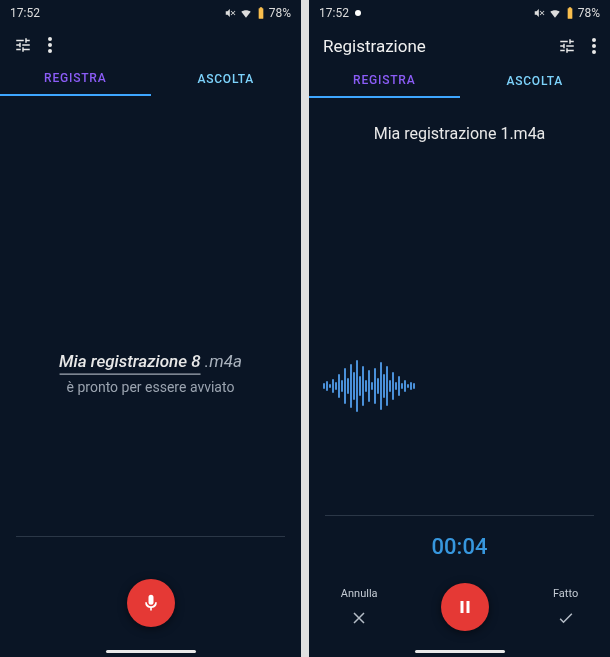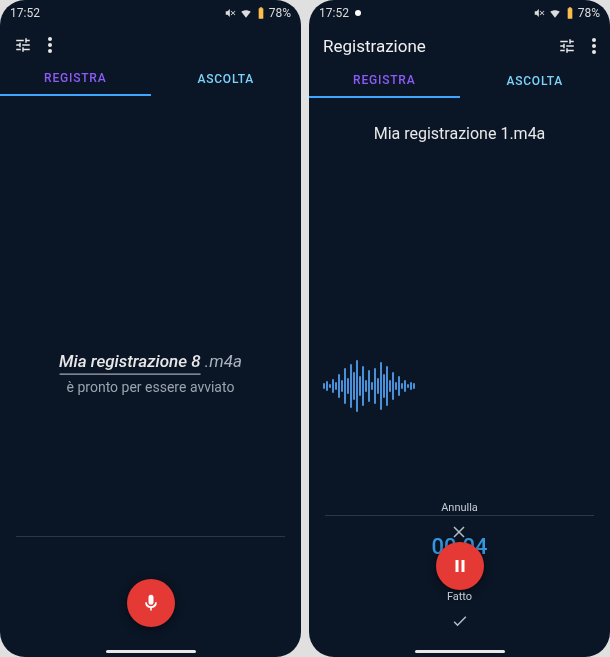--- a/index.html
+++ b/index.html
@@ -1,17 +1,17 @@
 <!DOCTYPE html>
 <html><head>
   <meta charset="utf-8">
   <style>
     * {box-sizing:border-box;margin:0;padding:0;font-family:Roboto,Arial,sans-serif;}
     body {background:#e0e0e0;width:610px;height:657px;display:flex;gap:8px;}
-    .phone {width:350px;height:657px;background:#0a1525;color:#e8e8e8;display:flex;flex-direction:column;position:relative;overflow:hidden;border-radius:25px;}
+    .phone {width:350px;height:657px;background:#0a1525;color:#e8e8e8;display:flex;flex-direction:column;position:relative;overflow:hidden;}
     .status-bar {display:flex;align-items:center;justify-content:space-between;padding:4px 10px;height:26px;font-size:12px;color:#dcdcdc;}
     .status-left {display:flex;align-items:center;gap:6px;}
     .status-right {display:flex;align-items:flex-end;gap:1px;}
     .dot {width:6px;height:6px;border-radius:50%;background:#fff;}
     .icon {width:14px;height:14px;fill:#dcdcdc;}
     .app-bar {display:flex;align-items:center;justify-content:space-between;padding:10px 14px 8px;}
     .app-title {font-size:17px;font-weight:400;color:#f0f0f0;}
     .app-icons {display:flex;gap:16px;align-items:center;}
     .tabs {display:flex;height:34px;}
     .tab {flex:1;display:flex;align-items:center;justify-content:center;font-size:12px;letter-spacing:0.8px;font-weight:500;cursor:pointer;}
@@ -24,21 +24,21 @@
     .ext {color:#a9b2bd;font-style:italic;}
     .subtitle {color:#9aa3af;font-size:14px;}
     .divider {position:absolute;bottom:120px;left:16px;right:16px;height:1px;background:#2b3747;}
     .fab {position:absolute;bottom:30px;left:50%;transform:translateX(-50%);width:48px;height:48px;border-radius:50%;background:#e53935;display:flex;align-items:center;justify-content:center;box-shadow:0 2px 8px rgba(0,0,0,0.5);cursor:pointer;}
     .home-indicator {position:absolute;bottom:4px;left:50%;transform:translateX(-50%);width:90px;height:3px;background:#e8e8e8;border-radius:2px;}
     .file-title {text-align:center;margin-top:26px;font-size:16px;color:#e8e8e8;}
     .waveform {position:absolute;top:260px;left:14px;right:14px;height:56px;display:flex;align-items:center;gap:1px;}
     .wf-bar {width:2px;background:#4a90d9;border-radius:1px;}
     .divider2 {position:absolute;bottom:141px;left:16px;right:16px;height:1px;background:#2b3747;}
     .timer {position:absolute;bottom:98px;left:0;right:0;text-align:center;font-size:22px;font-weight:500;color:#3797de;}
-    .bottom-row {position:absolute;bottom:26px;left:0;right:0;display:flex;align-items:center;justify-content:space-around;flex-direction:column;}
+    .bottom-row {position:absolute;bottom:26px;left:0;right:0;display:flex;align-items:center;justify-content:space-around;}
     .action-col {display:flex;flex-direction:column;align-items:center;gap:8px;color:#c4cbd4;font-size:11px;}
     .pause-fab {width:48px;height:48px;border-radius:50%;background:#e53935;display:flex;align-items:center;justify-content:center;box-shadow:0 2px 8px rgba(0,0,0,0.5);cursor:pointer;}
     .x-icon,.check-icon {width:20px;height:20px;stroke:#b5bdc7;stroke-width:1.8;fill:none;cursor:pointer;}
     .mic-svg,.pause-svg {fill:#fff;}
     .tune-svg {fill:#e8e8e8;width:18px;height:18px;}
     .more-svg {fill:#e8e8e8;width:4px;height:16px;}
   </style>
 </head>
 <body>
 

